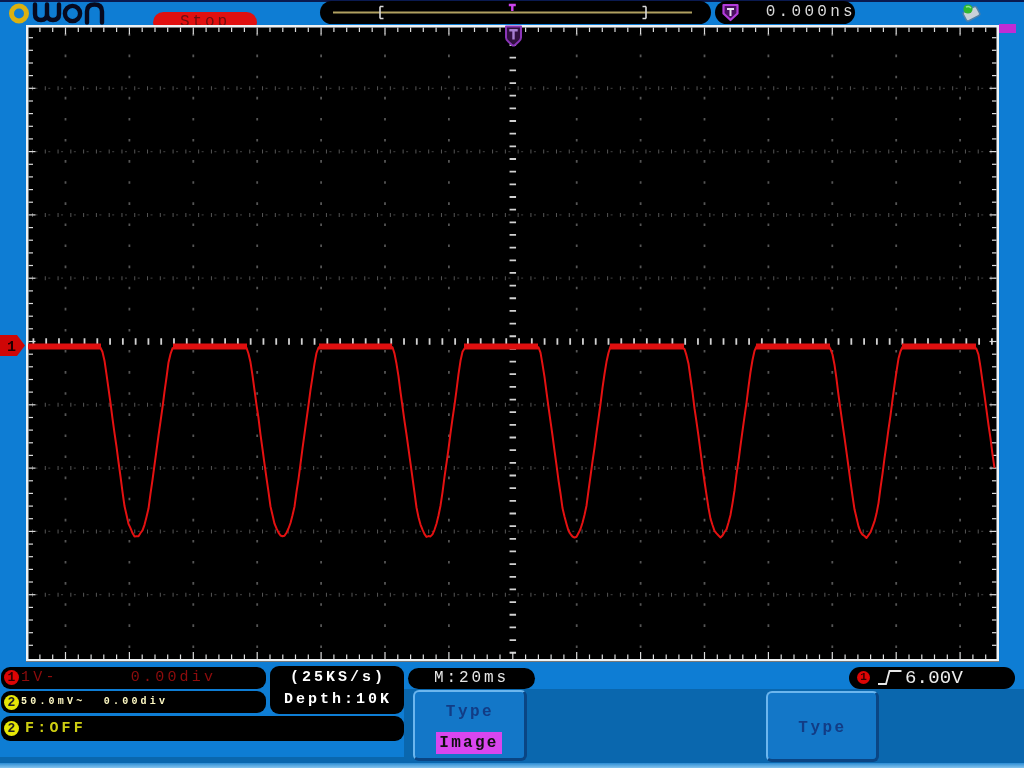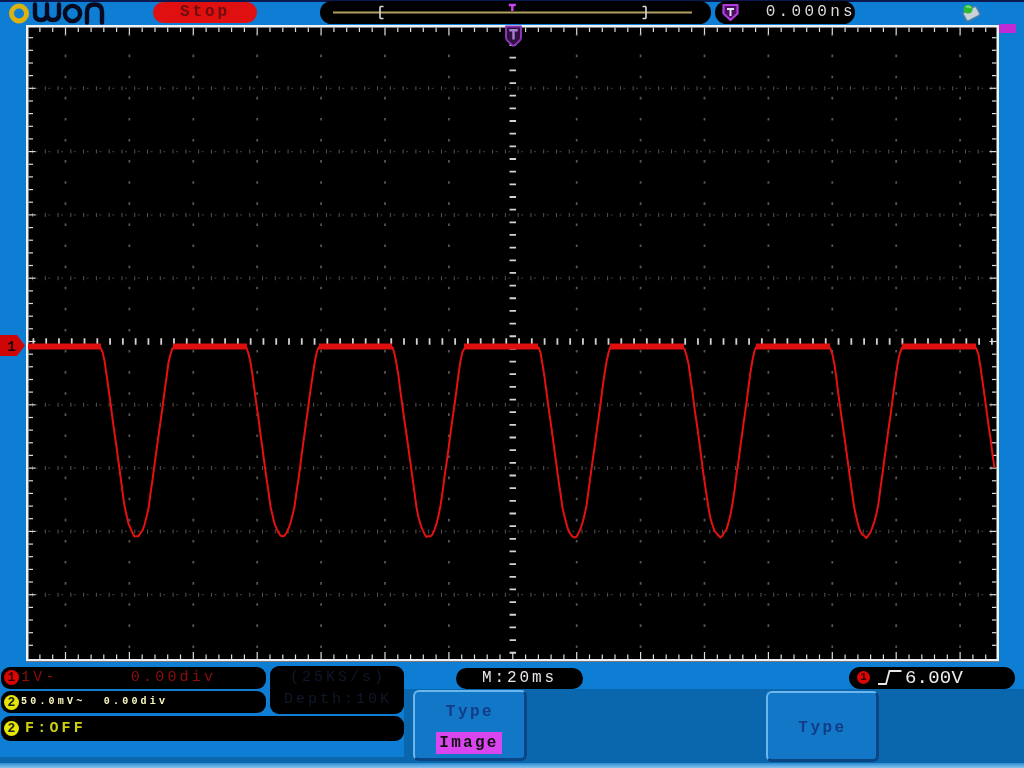--- a/index.html
+++ b/index.html
@@ -10,22 +10,22 @@
 <body>
   <div class="abs" style="left:0;top:0;width:1024px;height:2px;background:#0a1a50;"></div>
 
   <svg class="abs" style="left:6px;top:1px;" width="104" height="24" viewBox="0 0 104 24">
     <circle cx="13" cy="12.5" r="7.5" fill="none" stroke="#dcb110" stroke-width="5"></circle>
     <path d="M29,3.5 v9.5 q0,6 6,6 q6,0 6,-6 v-9.5 m0,9.5 q0,6 6,6 q6,0 6,-6 v-9.5" fill="none" stroke="#07091e" stroke-width="4.4" stroke-linecap="round"></path>
     <circle cx="66.5" cy="12.5" r="7.6" fill="none" stroke="#07091e" stroke-width="4.4"></circle>
     <path d="M81,21.5 v-11 q0,-7 7.5,-7 q7.5,0 7.5,7 v11" fill="none" stroke="#07091e" stroke-width="4.4" stroke-linecap="round"></path>
   </svg>
 
-  <div class="abs" style="left:153px;top:2px;width:104px;height:21px;background:#e01010;border-radius:11px;
-       color:#6e0e0e;font-size:16px;font-weight:bold;letter-spacing:2.9px;line-height:21px;text-align:center;">Stop</div>
+  <div class="abs" style="left:153px;top:12px;width:104px;height:21px;background:#e01010;border-radius:11px;
+       color:#6e0e0e;font-size:16px;font-weight:normal;letter-spacing:2.9px;line-height:21px;text-align:center;">Stop</div>
 
   <div class="pill" style="left:320px;top:1px;width:391px;height:23px;"></div>
   <svg class="abs" style="left:320px;top:1px;" width="391" height="23" viewBox="0 0 391 23">
     <line x1="13" y1="11.5" x2="372" y2="11.5" stroke="#b0a060" stroke-width="2"></line>
     <path d="M60,5.5 v12 M60,5.5 h3.5 M60,17.5 h3.5" stroke="#d8d8d8" stroke-width="1.6" fill="none"></path>
     <path d="M326,5.5 v12 M326,5.5 h-3.5 M326,17.5 h-3.5" stroke="#d8d8d8" stroke-width="1.6" fill="none"></path>
     <path d="M188.8,4 h7 M192.3,4 v6" stroke="#cc44ee" stroke-width="2.4" fill="none"></path>
   </svg>
 
   <div class="pill" style="left:715px;top:1px;width:140px;height:23px;"></div>
@@ -360,24 +360,24 @@
   <div class="abs" style="left:21px;top:666.5px;height:22.5px;color:#8e0c0c;font-size:15px;font-weight:normal;letter-spacing:3.2px;line-height:22.5px;">1V-&nbsp;&nbsp;&nbsp;&nbsp;&nbsp;&nbsp;0.00div</div>
 
   <div class="abs" style="left:4px;top:694.5px;width:15px;height:15px;border-radius:50%;background:#e6e606;color:#222;
        font-size:13px;font-weight:bold;text-align:center;line-height:15px;">2</div>
   <div class="abs" style="left:21px;top:690.5px;height:20px;color:#fef9c3;font-size:10px;font-weight:bold;letter-spacing:3.2px;line-height:22.5px;">50.0mV~&nbsp;&nbsp;0.00div</div>
 
   <div class="abs" style="left:4px;top:720.5px;width:15px;height:15px;border-radius:50%;background:#e6e606;color:#222;
        font-size:13px;font-weight:bold;text-align:center;line-height:15px;">2</div>
   <div class="abs" style="left:25px;top:715.5px;height:25px;color:#cfcf12;font-size:15px;font-weight:bold;letter-spacing:3.2px;line-height:25px;">F:OFF</div>
 
-  <div class="abs" style="left:276px;top:667px;width:124px;color:#0f172a;font-size:15px;font-weight:normal;letter-spacing:3px;line-height:21.5px;text-align:center;">(25KS/s)<br>Depth:10K</div>
+  <div class="abs" style="left:276px;top:667px;width:124px;color:#ffffff;font-size:15px;font-weight:bold;letter-spacing:3px;line-height:21.5px;text-align:center;">(25KS/s)<br>Depth:10K</div>
 
   <div class="abs" style="left:408px;top:668px;width:127px;height:21px;background:#000;border-radius:10.5px;
-       color:#e6e6e6;font-size:16px;letter-spacing:2.9px;line-height:21px;text-align:center;margin-left:48px;">M:20ms</div>
+       color:#e6e6e6;font-size:16px;letter-spacing:2.9px;line-height:21px;text-align:center;">M:20ms</div>
 
   <div class="abs" style="left:849px;top:666.5px;width:166px;height:22px;background:#000;border-radius:11px;"></div>
   <div class="abs" style="left:857px;top:671px;width:13px;height:13px;border-radius:50%;background:#dc0505;color:#300000;
        font-size:11px;font-weight:bold;text-align:center;line-height:13px;">1</div>
   <svg class="abs" style="left:876px;top:667px;" width="28" height="21" viewBox="0 0 28 21">
     <path d="M2,17 h8 l3.5,-13 h12" fill="none" stroke="#e8e8e8" stroke-width="1.8"></path>
   </svg>
   <div class="abs" style="left:905px;top:666.5px;height:22px;color:#ececec;font-size:19px;letter-spacing:0.2px;line-height:22px;">6.00V</div>
 
   <div class="abs" style="left:413px;top:690px;width:114px;height:71px;background:#1377c8;border-radius:6px;

